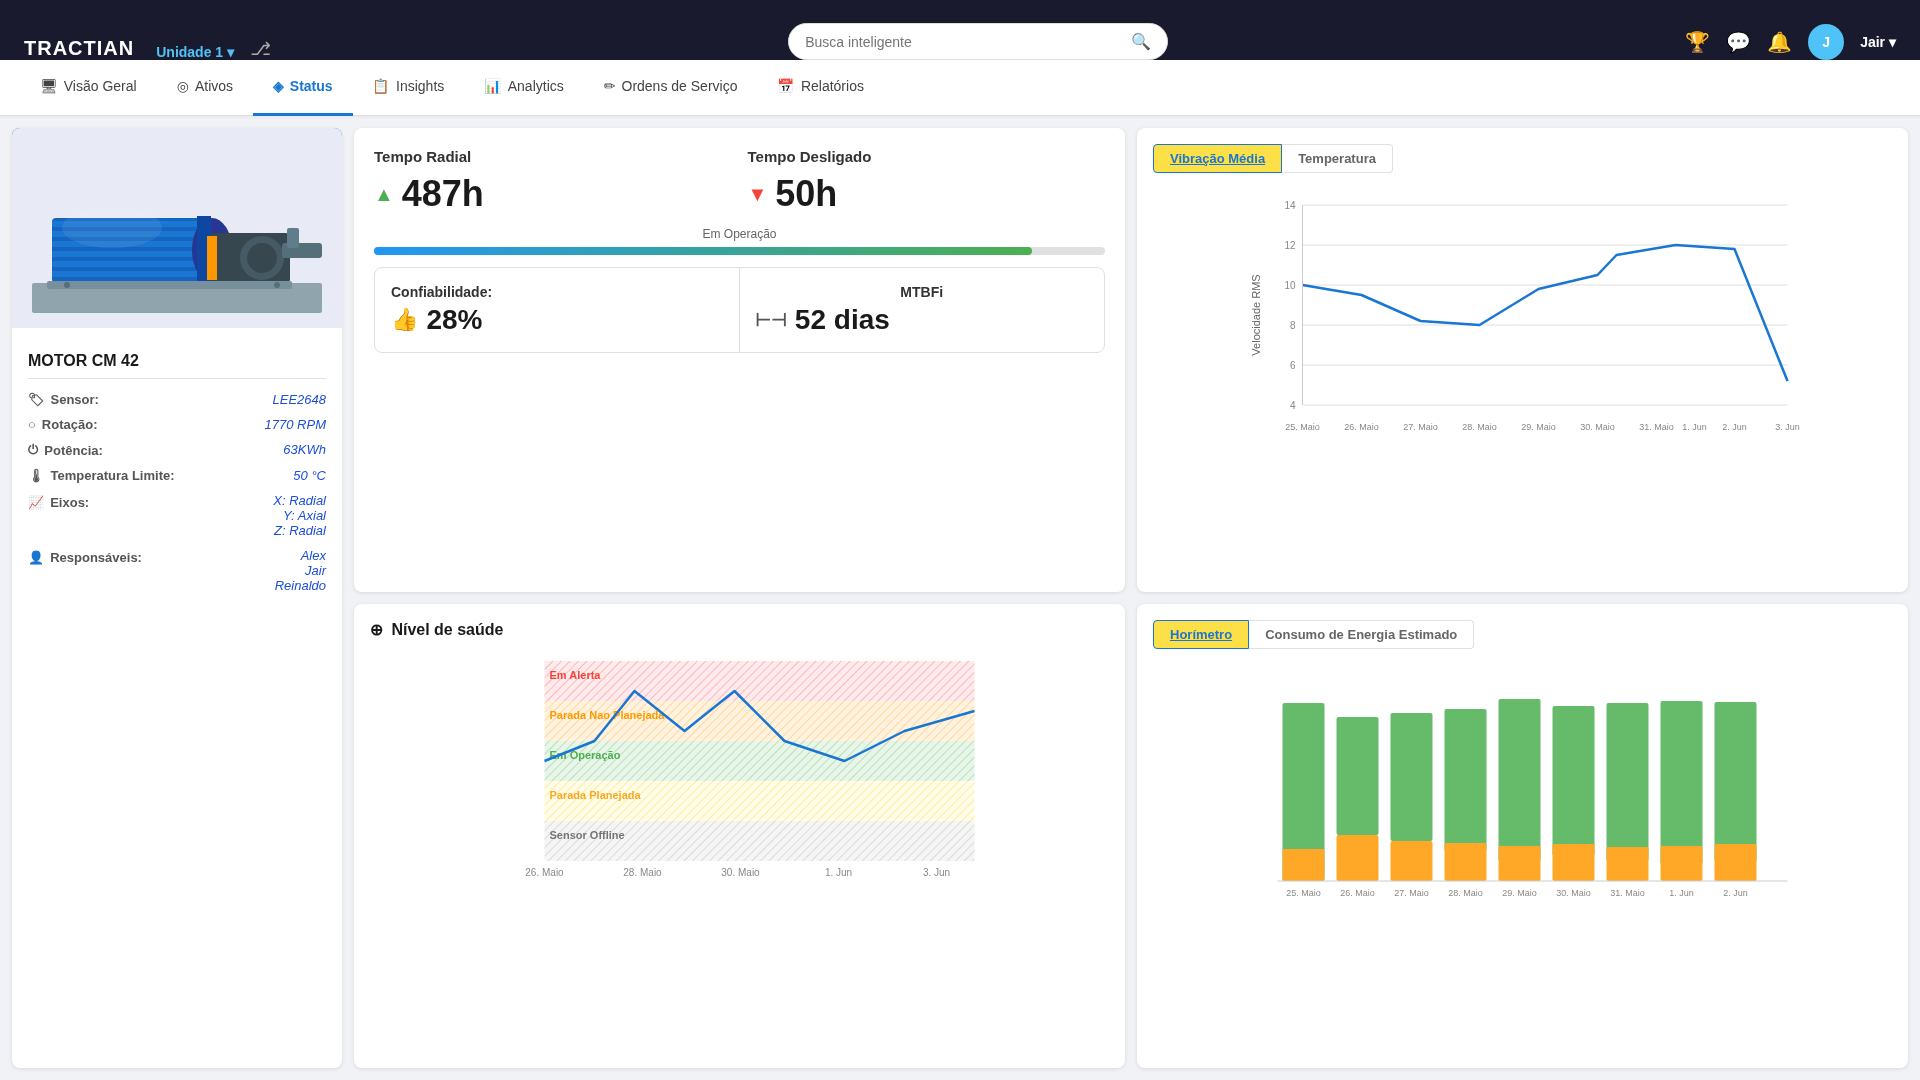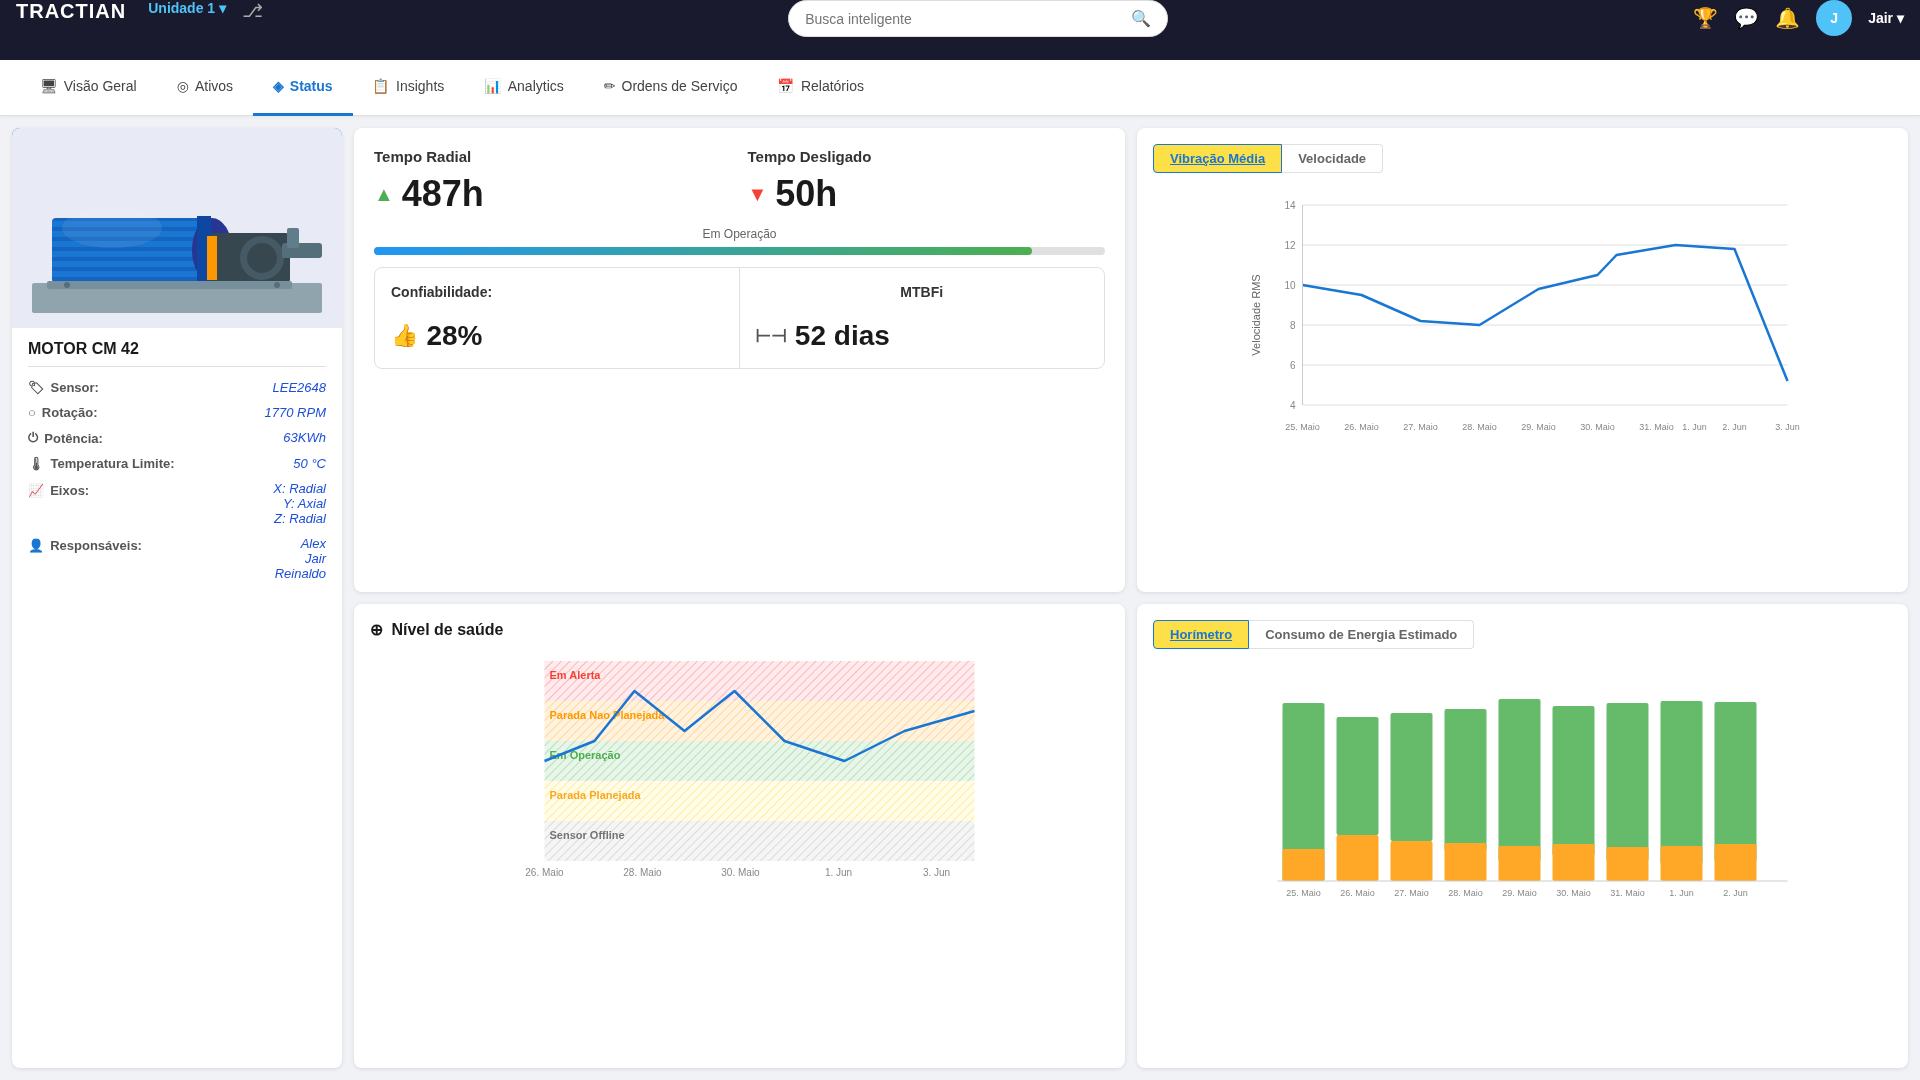--- a/index.html
+++ b/index.html
@@ -3,22 +3,22 @@
   <meta charset="utf-8">
   <style>
     * { margin: 0; padding: 0; box-sizing: border-box; }
     body { font-family: -apple-system, BlinkMacSystemFont, 'Segoe UI', sans-serif; background: #f0f2f5; width: 1920px; height: 1080px; overflow: hidden; }
 
     
     .header {
       background: #1a1a2e;
       height: 60px;
       display: flex;
-      align-items: flex-start;
-      padding: 0 16px;
+      align-items: flex-end;
+      padding: 0 24px;
       gap: 16px;
     }
     .logo-text {
       color: white;
       font-size: 20px;
       font-weight: 800;
       letter-spacing: 1px;
     }
     .logo-unit {
       color: #4fc3f7;
@@ -120,21 +120,21 @@
       width: 100%;
       height: 200px;
       background: linear-gradient(135deg, #1565c0 0%, #42a5f5 40%, #1976d2 70%, #0d47a1 100%);
       position: relative;
       overflow: hidden;
       display: flex;
       align-items: center;
       justify-content: center;
     }
 
-    .machine-info { padding: 12px 16px; }
+    .machine-info { padding: 24px 16px; }
     .machine-title {
       font-size: 16px;
       font-weight: 700;
       color: #1a1a1a;
       margin-bottom: 8px;
     }
     .divider { height: 1px; background: #e0e0e0; margin: 8px 0; }
     .info-row {
       display: flex;
       align-items: flex-start;
@@ -182,21 +182,21 @@
       border: 1px solid #e0e0e0;
       border-radius: 8px;
       overflow: hidden;
       margin-top: 12px;
     }
     .metric-cell {
       padding: 16px;
       border-right: 1px solid #e0e0e0;
     }
     .metric-cell:last-child { border-right: none; text-align: center; }
-    .metric-label { font-size: 14px; font-weight: 600; color: #333; margin-bottom: 20px; }
+    .metric-label { font-size: 14px; font-weight: 600; color: #333; margin-bottom: 4px; }
     .metric-value {
       font-size: 28px;
       font-weight: 700;
       color: #1a1a1a;
       display: flex;
       align-items: center;
       gap: 8px;
     }
     .thumb-icon { color: #2196f3; font-size: 22px; }
     .ruler-icon { font-size: 18px; color: #555; }
@@ -428,21 +428,21 @@
           <span class="ruler-icon">⊢⊣</span>
           <span>52 dias</span>
         </div>
       </div>
     </div>
   </div>
 
   <div class="card chart-card">
     <div class="chart-tabs">
       <div class="chart-tab active">Vibração Média</div>
-      <div class="chart-tab">Velocidade</div>
+      <div class="chart-tab">Temperatura</div>
     </div>
     <div class="chart-wrapper">
       <svg width="100%" height="260" viewBox="0 0 550 260">
 
         <text x="12" y="130" text-anchor="middle" transform="rotate(-90,12,130)" font-size="11" fill="#666">Velocidade RMS</text>
 
         <line x1="55" y1="20" x2="540" y2="20" stroke="#e0e0e0" stroke-width="1"></line>
         <text x="48" y="24" text-anchor="end" font-size="10" fill="#888">14</text>
         <line x1="55" y1="60" x2="540" y2="60" stroke="#e0e0e0" stroke-width="1"></line>
         <text x="48" y="64" text-anchor="end" font-size="10" fill="#888">12</text>

